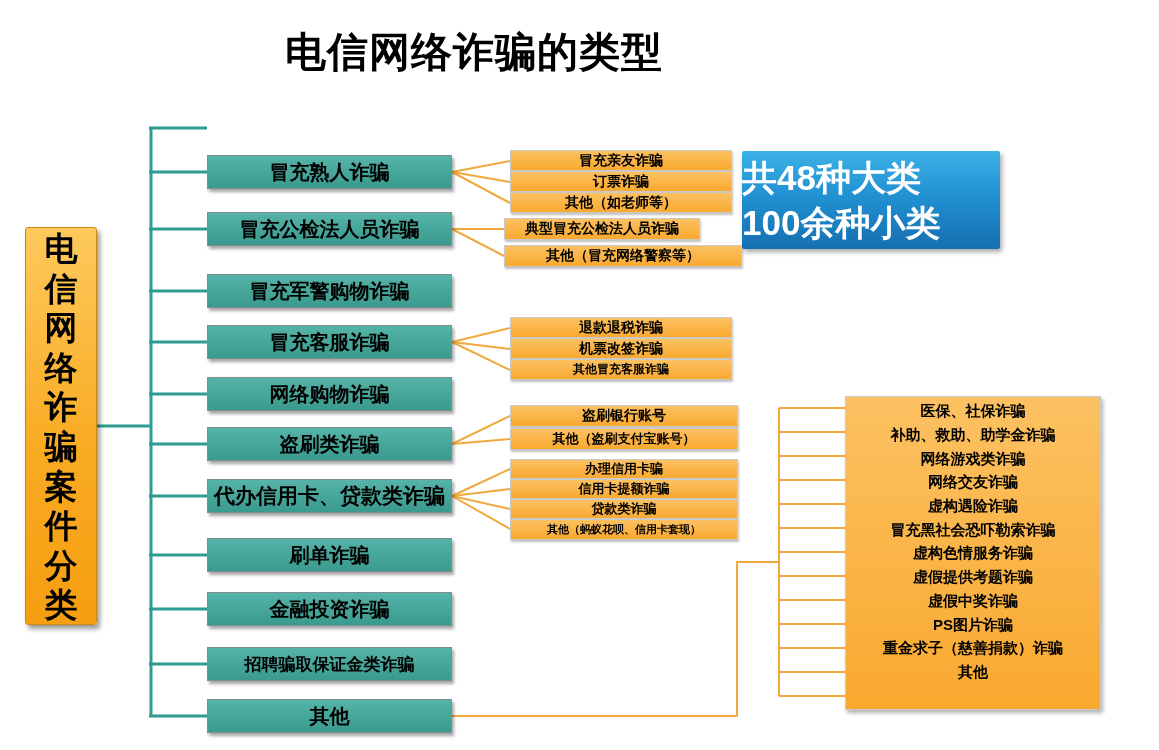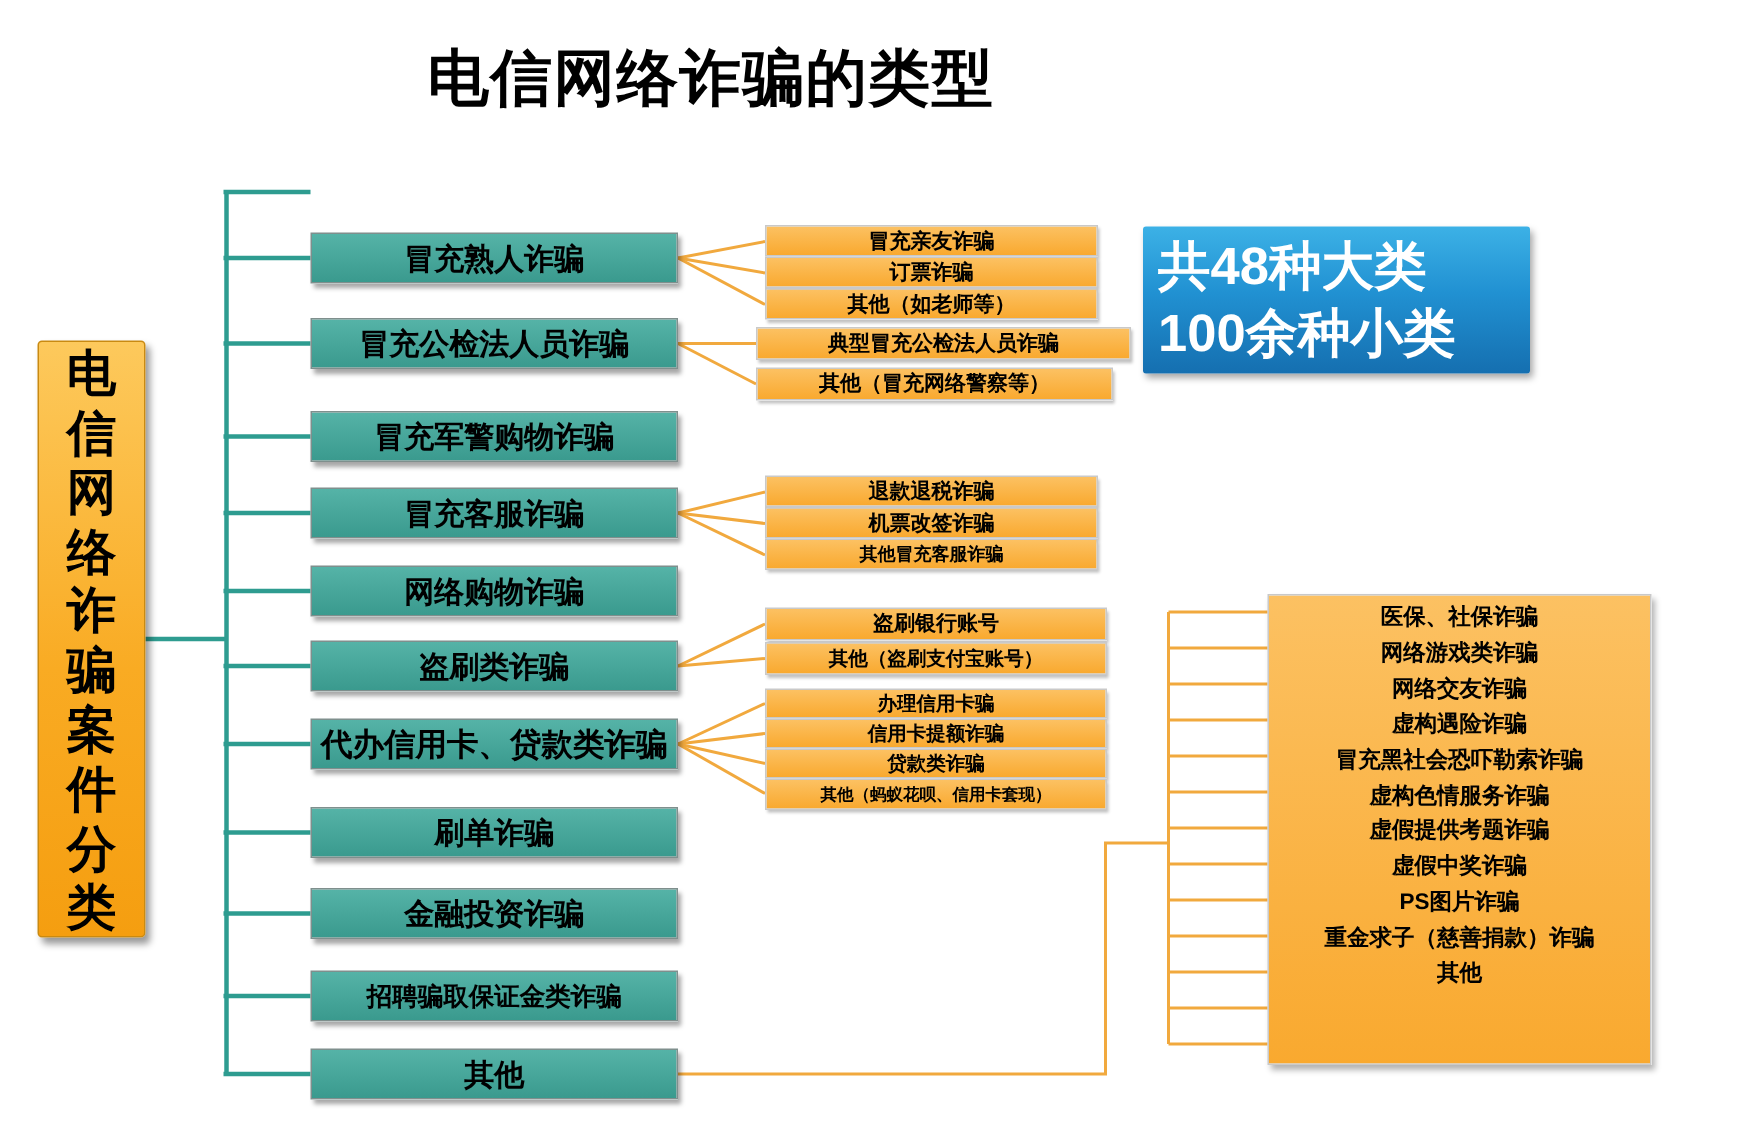--- a/index.html
+++ b/index.html
@@ -32,25 +32,25 @@
   .ob {
     position:absolute;
     background:linear-gradient(180deg,#fcc162 0%,#f9a92f 100%);
     border:1px solid #c9c9c9;
     box-shadow:1px 2px 2px rgba(0,0,0,.25);
     display:flex; align-items:center; justify-content:center;
     font-weight:bold; color:#000; white-space:nowrap;
   }
 
   .badge {
-    position:absolute; left:762px; top:151px; width:258px; height:98px;
+    position:absolute; left:742px; top:151px; width:258px; height:98px;
     background:linear-gradient(180deg,#3cb1e6 0%,#2191d2 45%,#156fb0 100%);
     box-shadow:2px 3px 5px rgba(0,0,0,.35); border-radius:2px;
     color:#fff; font-weight:bold; font-size:35px; line-height:45px;
-    padding:4px 10px; white-space:nowrap;
+    padding:4px 0; white-space:nowrap;
   }
 
   .bigbox {
     position:absolute; left:845px; top:396px; width:256px; height:314px;
     background:linear-gradient(180deg,#fcc162 0%,#f9a92f 100%);
     border:1px solid #c9c9c9;
     box-shadow:2px 3px 4px rgba(0,0,0,.3);
     padding:3px 0;
   }
   .bi {
@@ -131,37 +131,38 @@
   <div class="teal" style="top:479px;font-size:21px">代办信用卡、贷款类诈骗</div>
   <div class="teal" style="top:538px">刷单诈骗</div>
   <div class="teal" style="top:592px">金融投资诈骗</div>
   <div class="teal" style="top:647px;font-size:17px">招聘骗取保证金类诈骗</div>
   <div class="teal" style="top:699px">其他</div>
 
   <div class="ob" style="left:510px;top:150px;width:222px;height:21px;font-size:14px">冒充亲友诈骗</div>
   <div class="ob" style="left:510px;top:171px;width:222px;height:21px;font-size:14px">订票诈骗</div>
   <div class="ob" style="left:510px;top:192px;width:222px;height:21px;font-size:14px">其他（如老师等）</div>
 
-  <div class="ob" style="left:504px;top:218px;width:250px;height:22px;font-size:14px">典型冒充公检法人员诈骗</div>
+  <div class="ob" style="left:504px;top:218px;width:196px;height:22px;font-size:14px">典型冒充公检法人员诈骗</div>
   <div class="ob" style="left:504px;top:245px;width:238px;height:22px;font-size:14px">其他（冒充网络警察等）</div>
 
   <div class="ob" style="left:510px;top:317px;width:222px;height:21px;font-size:14px">退款退税诈骗</div>
   <div class="ob" style="left:510px;top:338px;width:222px;height:21px;font-size:14px">机票改签诈骗</div>
   <div class="ob" style="left:510px;top:359px;width:222px;height:21px;font-size:12px">其他冒充客服诈骗</div>
 
   <div class="ob" style="left:510px;top:405px;width:228px;height:22px;font-size:14px">盗刷银行账号</div>
   <div class="ob" style="left:510px;top:428px;width:228px;height:22px;font-size:13px">其他（盗刷支付宝账号）</div>
 
   <div class="ob" style="left:510px;top:459px;width:228px;height:20px;font-size:13px">办理信用卡骗</div>
   <div class="ob" style="left:510px;top:479px;width:228px;height:20px;font-size:13px">信用卡提额诈骗</div>
   <div class="ob" style="left:510px;top:499px;width:228px;height:20px;font-size:13px">贷款类诈骗</div>
   <div class="ob" style="left:510px;top:519px;width:228px;height:21px;font-size:11px">其他（蚂蚁花呗、信用卡套现）</div>
 
   <div class="bigbox">
     <div class="bi">医保、社保诈骗</div>
+    <div class="bi">补助、救助、助学金诈骗</div>
     <div class="bi">网络游戏类诈骗</div>
     <div class="bi">网络交友诈骗</div>
     <div class="bi">虚构遇险诈骗</div>
     <div class="bi">冒充黑社会恐吓勒索诈骗</div>
     <div class="bi">虚构色情服务诈骗</div>
     <div class="bi">虚假提供考题诈骗</div>
     <div class="bi">虚假中奖诈骗</div>
     <div class="bi">PS图片诈骗</div>
     <div class="bi">重金求子（慈善捐款）诈骗</div>
     <div class="bi">其他</div>

